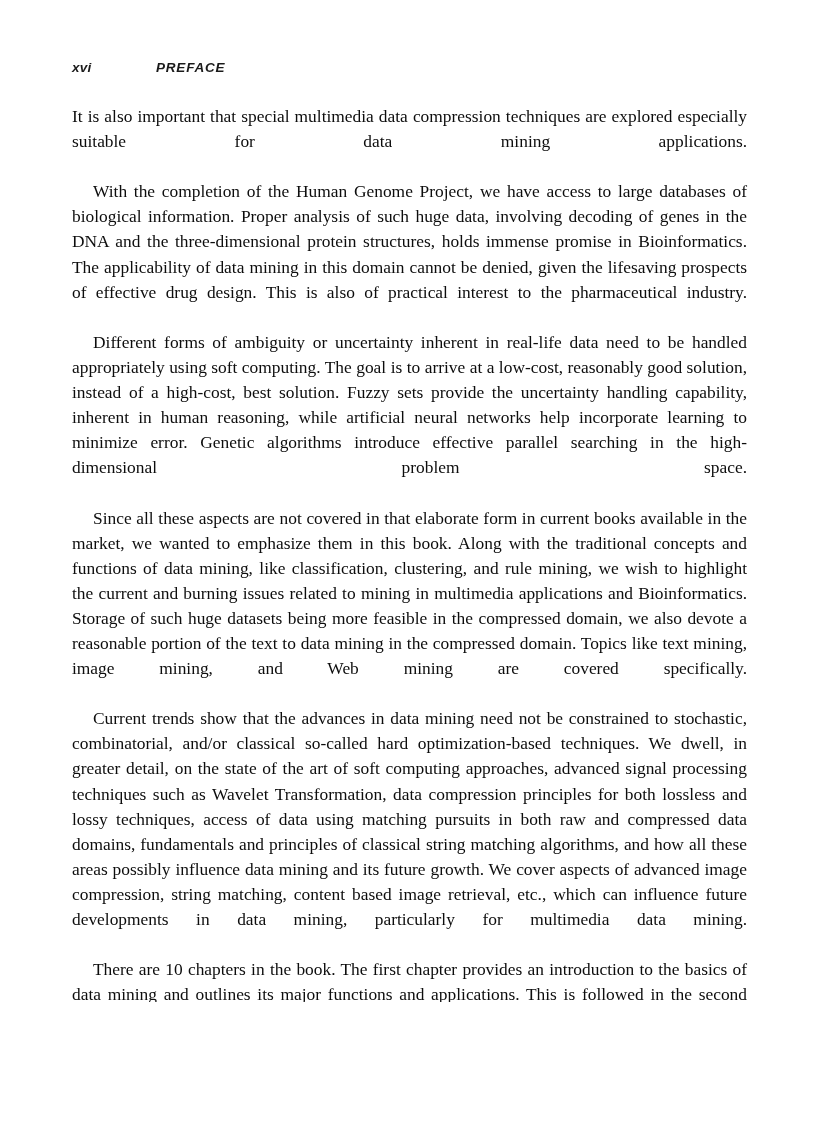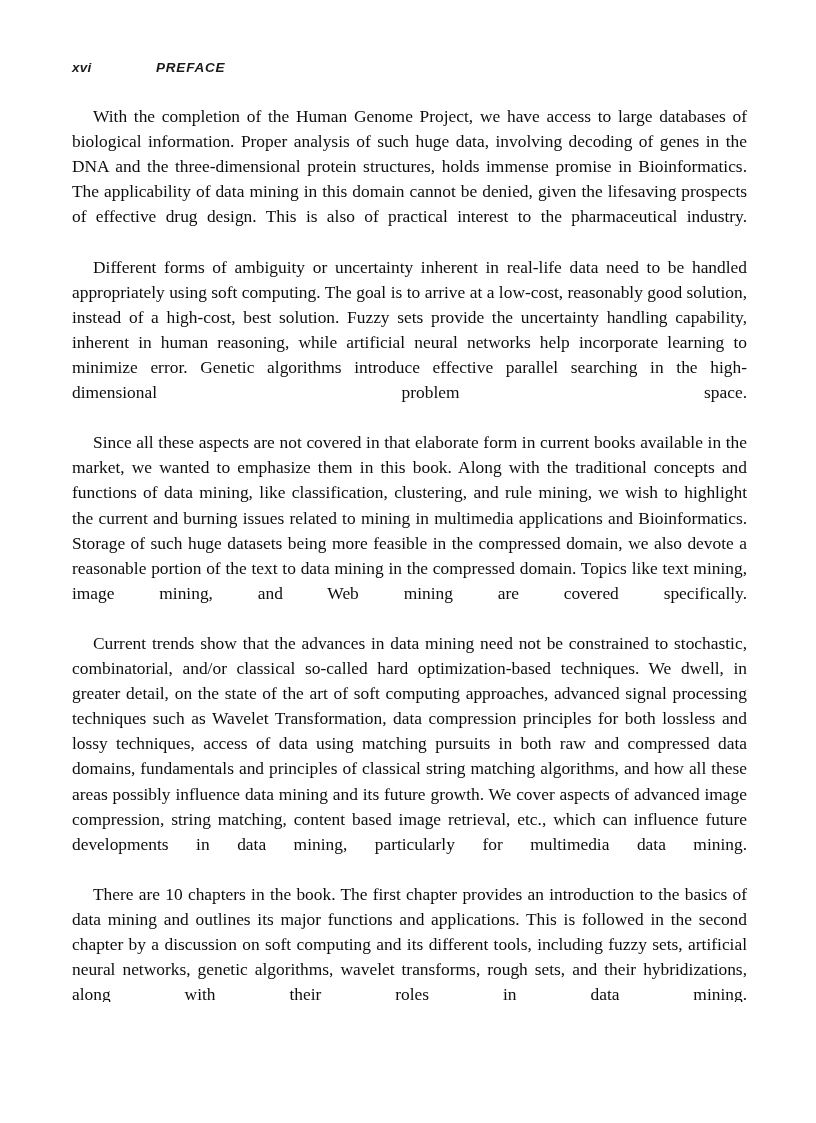--- a/index.html
+++ b/index.html
@@ -75,20 +75,21 @@
 <body>
 
 <div class="page">
 
   <div class="running-head">
     <span class="folio">xvi</span>
     <span class="rh-title">PREFACE</span>
   </div>
 
   <div class="textblock">
+    <p class="first">It is also important that special multimedia data compression techniques are explored especially suitable for data mining applications.</p>
     <p>With the completion of the Human Genome Project, we have access to large databases of biological information. Proper analysis of such huge data, involving decoding of genes in the DNA and the three-dimensional protein structures, holds immense promise in Bioinformatics.  The applicability of data mining in this domain cannot be denied, given the lifesaving prospects of effective drug design. This is also of practical interest to the pharmaceutical industry.</p>
     <p>Different forms of ambiguity or uncertainty inherent in real-life data need to be handled appropriately using soft computing.  The goal is to arrive at a low-cost, reasonably good solution, instead of a high-cost, best solution. Fuzzy sets provide the uncertainty handling capability, inherent in human reasoning, while artificial neural networks help incorporate learning to minimize error.  Genetic algorithms introduce effective parallel searching in the high-dimensional problem space.</p>
     <p>Since all these aspects are not covered in that elaborate form in current books available in the market, we wanted to emphasize them in this book. Along with the traditional concepts and functions of data mining, like classification, clustering, and rule mining, we wish to highlight the current and burning issues related to mining in multimedia applications and Bioinformatics.  Storage of such huge datasets being more feasible in the compressed domain, we also devote a reasonable portion of the text to data mining in the compressed domain. Topics like text mining, image mining, and Web mining are covered specifically.</p>
     <p>Current trends show that the advances in data mining need not be constrained to stochastic, combinatorial, and/or classical so-called hard optimization-based techniques.  We dwell, in greater detail, on the state of the art of soft computing approaches, advanced signal processing techniques such as Wavelet Transformation, data compression principles for both lossless and lossy techniques, access of data using matching pursuits in both raw and compressed data domains, fundamentals and principles of classical string matching algorithms, and how all these areas possibly influence data mining and its future growth.  We cover aspects of advanced image compression, string matching, content based image retrieval, etc., which can influence future developments in data mining, particularly for multimedia data mining.</p>
     <p>There are 10 chapters in the book. The first chapter provides an introduction to the basics of data mining and outlines its major functions and applications. This is followed in the second chapter by a discussion on soft computing and its different tools, including fuzzy sets, artificial neural networks, genetic algorithms, wavelet transforms, rough sets, and their hybridizations, along with their roles in data mining.</p>
     <p>We then present some advanced topics and new aspects of data mining related to the processing and retrieval of multimedia data.  These have direct applications to information retrieval, Web mining, image mining, and</p>
   </div>
 
 </div>
 

